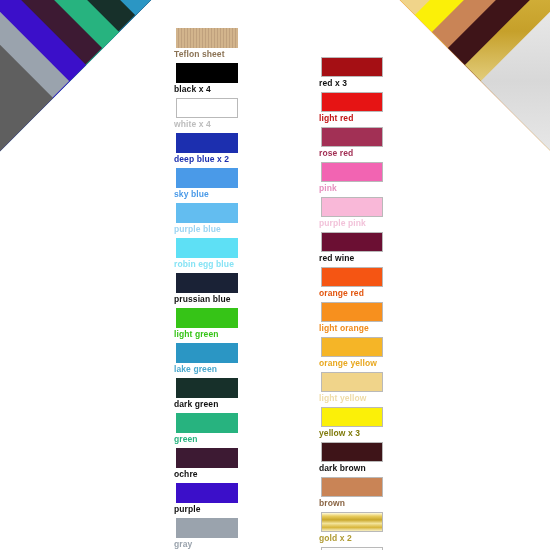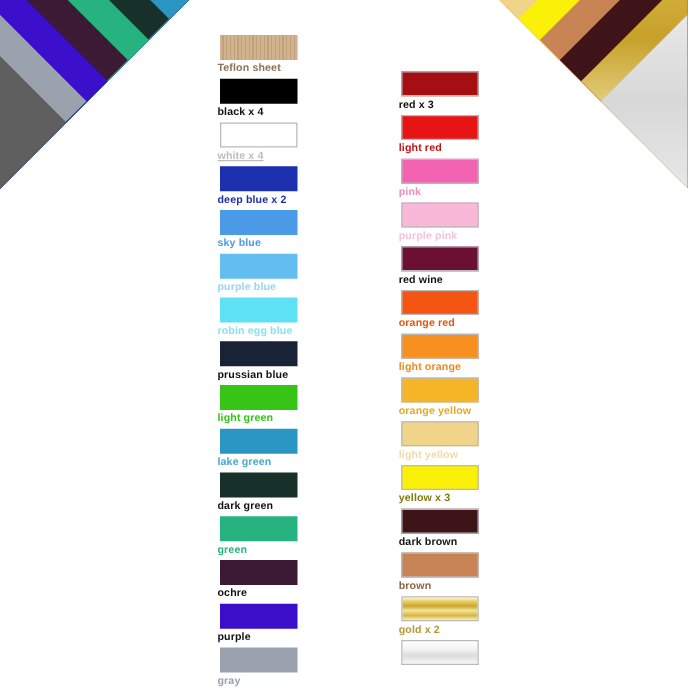--- a/index.html
+++ b/index.html
@@ -75,21 +75,21 @@
       <div class="swatch-row">
         <div class="swatch" style="background: repeating-linear-gradient(90deg, rgb(210, 180, 140) 0px, rgb(210, 180, 140) 2px, rgb(192, 161, 125) 2px, rgb(192, 161, 125) 3px);"></div>
         <span class="label" style="color: rgb(139, 115, 85);">Teflon sheet</span>
       </div>
       <div class="swatch-row">
         <div class="swatch" style="background: rgb(0, 0, 0);"></div>
         <span class="label" style="color: rgb(17, 17, 17);">black x 4</span>
       </div>
       <div class="swatch-row">
         <div class="swatch bordered" style="background: rgb(255, 255, 255);"></div>
-        <span class="label" style="color: rgb(189, 189, 189); text-decoration: underline;">white x 4</span>
+        <span class="label" style="color: rgb(189, 189, 189);">white x 4</span>
       </div>
       <div class="swatch-row">
         <div class="swatch" style="background: rgb(28, 47, 175);"></div>
         <span class="label" style="color: rgb(28, 47, 175);">deep blue x 2</span>
       </div>
       <div class="swatch-row">
         <div class="swatch" style="background: rgb(74, 154, 232);"></div>
         <span class="label" style="color: rgb(74, 154, 232);">sky  blue</span>
       </div>
       <div class="swatch-row">
@@ -136,20 +136,24 @@
   <div class="col" id="col-right" style="left: 319px; top: 57px;">
       <div class="swatch-row">
         <div class="swatch bordered" style="background: rgb(165, 15, 20);"></div>
         <span class="label" style="color: rgb(17, 17, 17);">red x 3</span>
       </div>
       <div class="swatch-row">
         <div class="swatch bordered" style="background: rgb(230, 20, 20);"></div>
         <span class="label" style="color: rgb(192, 20, 20);">light red</span>
       </div>
       <div class="swatch-row">
+        <div class="swatch bordered" style="background: rgb(162, 48, 85);"></div>
+        <span class="label" style="color: rgb(162, 48, 85);">rose  red</span>
+      </div>
+      <div class="swatch-row">
         <div class="swatch bordered" style="background: rgb(242, 100, 178);"></div>
         <span class="label" style="color: rgb(230, 145, 191);">pink</span>
       </div>
       <div class="swatch-row">
         <div class="swatch bordered" style="background: rgb(249, 184, 216);"></div>
         <span class="label" style="color: rgb(242, 195, 218);">purple pink</span>
       </div>
       <div class="swatch-row">
         <div class="swatch bordered" style="background: rgb(107, 15, 51);"></div>
         <span class="label" style="color: rgb(17, 17, 17);">red wine</span>

